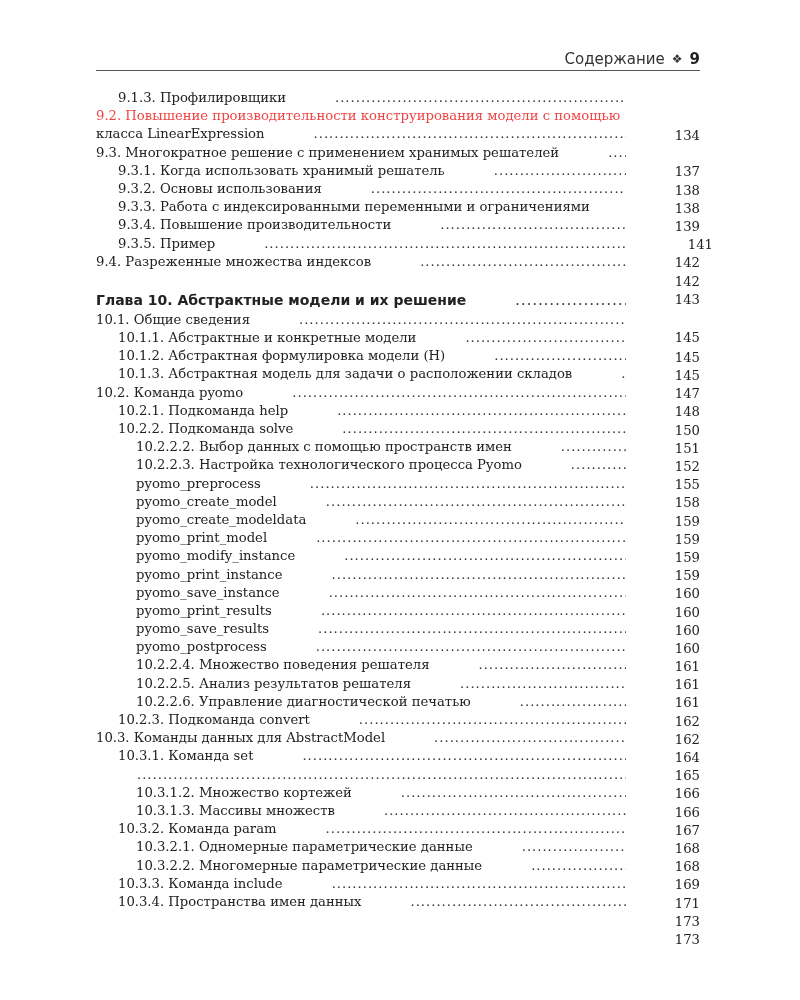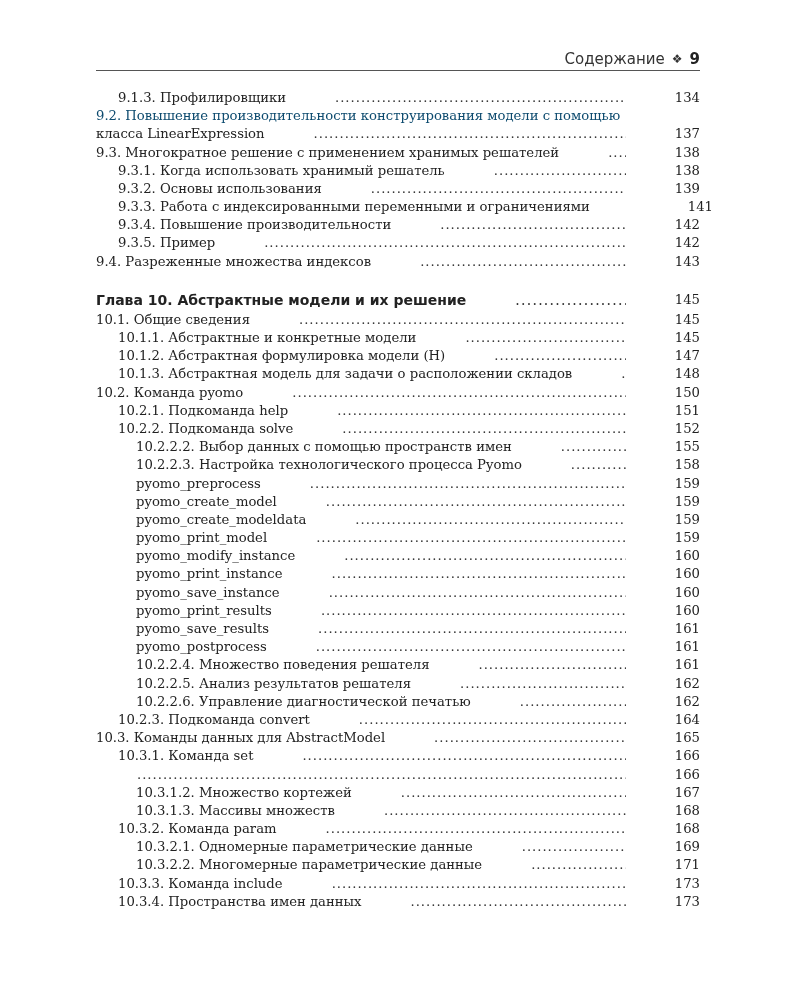--- a/index.html
+++ b/index.html
@@ -5,33 +5,33 @@
   html, body { margin: 0; padding: 0; background: #ffffff; }
   body { width: 800px; height: 1000px; position: relative; overflow: hidden; color: #222; }
   .header { position: absolute; left: 96px; top: 48px; width: 604px; height: 24px; }
   .header-rule { position: absolute; left: 0; right: 0; top: 22px; height: 0; border-top: 1.3px solid #555; }
   .header-right { position: absolute; right: 0; top: 2px; display: flex; align-items: center; gap: 7px; }
   .running-title { font-family: "DejaVu Sans", sans-serif; font-size: 15px; color: #333; }
   .ornament { font-family: "DejaVu Sans", sans-serif; font-size: 12px; color: #333; }
   .page-number { font-family: "DejaVu Sans", sans-serif; font-size: 15px; font-weight: bold; color: #222; }
 
   .toc { position: absolute; left: 96px; top: 89px; width: 604px; }
-  .toc-row { display: flex; align-items: flex-end; font-family: "DejaVu Serif", serif; font-size: 13.2px; line-height: 18.2px; height: 18.2px; white-space: nowrap; color: #222; gap: 48px; }
+  .toc-row { display: flex; align-items: flex-start; font-family: "DejaVu Serif", serif; font-size: 13.2px; line-height: 18.2px; height: 18.2px; white-space: nowrap; color: #222; gap: 48px; }
   .toc-row .label { flex: 0 0 auto; }
   .toc-row .leader { flex: 1 1 auto; overflow: hidden; margin: 0 1px; color: #333; letter-spacing: 0.5px; }
   .toc-row .leader::after { content: ". . . . . . . . . . . . . . . . . . . . . . . . . . . . . . . . . . . . . . . . . . . . . . . . . . . . . . . . . . . . . . . . . . . . . . . . . . . . . . . . . . . . . . . . . . . . . . . . . . . . . . . . . . . . . . . . . . . . . . . . . . . . . . . . . . . . . . . . . . . . . . . . . . . . . . . . . . . . . . . . . . . . ."; letter-spacing: -1.6px; }
   .toc-row .page { flex: 0 0 auto; text-align: right; margin-top: 38px; }
   .lvl1 { padding-left: 0; }
   .lvl2 { padding-left: 22px; }
   .lvl3 { padding-left: 40px; }
   .lvl4 { padding-left: 40px; }
   .chapter { font-family: "DejaVu Sans", sans-serif; font-weight: bold; font-size: 14px; margin-top: 18px; height: 22px; line-height: 22px; }
   .chapter .page { font-family: "DejaVu Serif", serif; font-weight: normal; font-size: 13.2px; }
   .chapter .leader { font-family: "DejaVu Serif", serif; font-weight: normal; }
-  .plain-line { font-family: "DejaVu Serif", serif; font-size: 13.2px; line-height: 18.2px; height: 18.2px; white-space: nowrap; color: #0c4a6e; }
+  .plain-line { font-family: "DejaVu Serif", serif; font-size: 13.2px; line-height: 18.2px; height: 18.2px; white-space: nowrap; color: #ef4444; }
 </style>
 </head>
 <body>
 
 <div class="header">
   <div class="header-right">
     <span class="running-title">Содержание</span>
     <span class="ornament">❖</span>
     <span class="page-number">9</span>
   </div>

